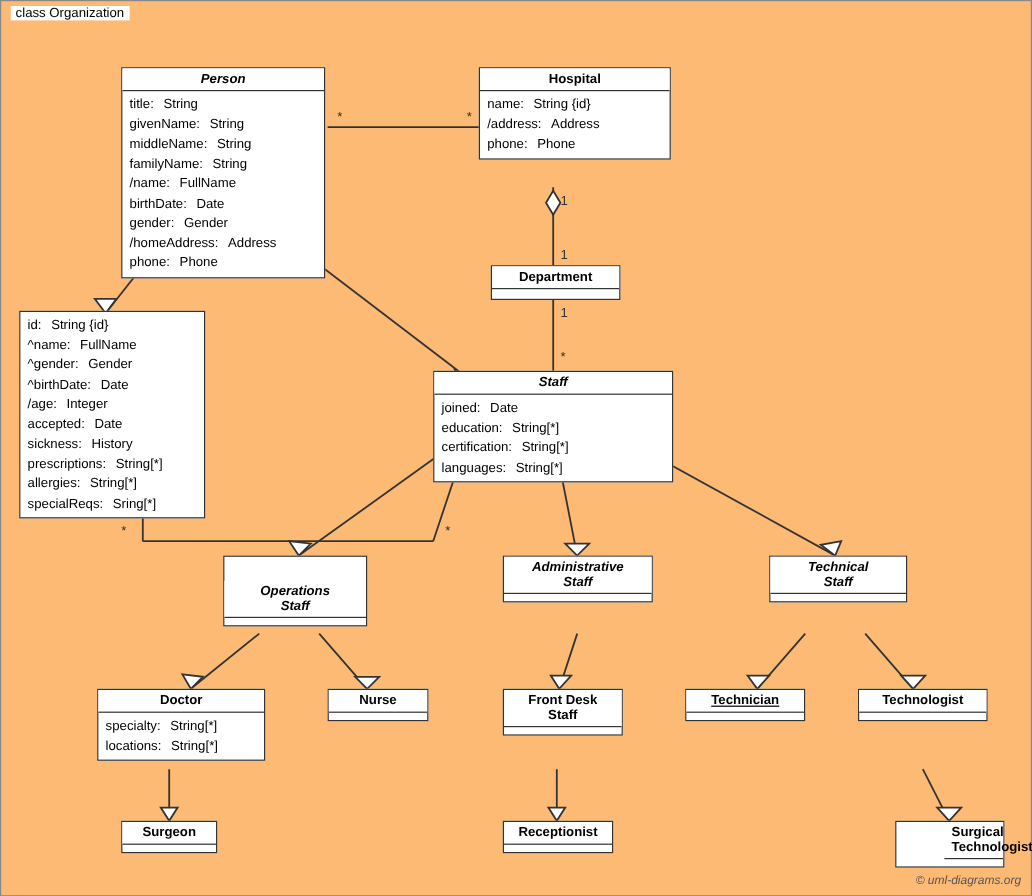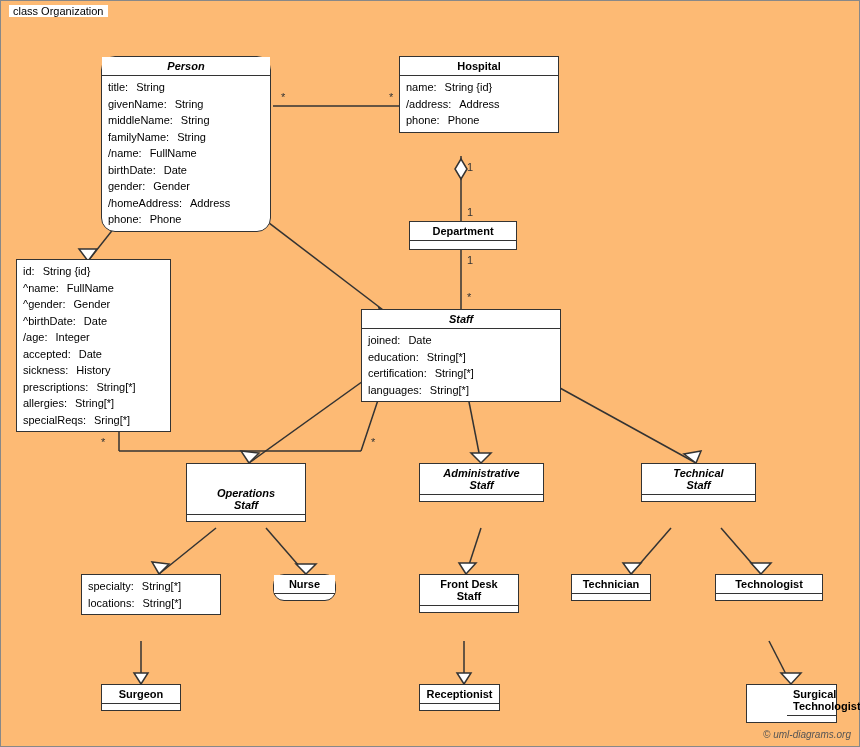--- a/index.html
+++ b/index.html
@@ -131,21 +131,21 @@
     <line x1="140" y1="640" x2="140" y2="683" stroke="#333" stroke-width="1.5"></line>
     <polygon points="140,683 133,672 147,672" fill="#fff" stroke="#333" stroke-width="1.5"></polygon>
 
     <line x1="463" y1="640" x2="463" y2="683" stroke="#333" stroke-width="1.5"></line>
     <polygon points="463,683 456,672 470,672" fill="#fff" stroke="#333" stroke-width="1.5"></polygon>
 
     <line x1="768" y1="640" x2="790" y2="683" stroke="#333" stroke-width="1.5"></line>
     <polygon points="790,683 780,672 800,672" fill="#fff" stroke="#333" stroke-width="1.5"></polygon>
   </svg>
 
-  <div class="uml-class" style="left:100px;top:55px;width:170px;border-radius:14px;">
+  <div class="uml-class" style="left:100px;top:55px;width:170px;">
     <div class="class-header italic">Person</div>
     <div class="class-body">
       <div class="attr-row">
           <span class="attr-name">title:</span>
           <span class="attr-type">String</span>
         </div>
       <div class="attr-row">
           <span class="attr-name">givenName:</span>
           <span class="attr-type">String</span>
         </div>
@@ -282,59 +282,60 @@
     <div class="class-body" style="height:6px;"></div>
   </div>
 
   <div class="uml-class" style="left:640px;top:462px;width:115px;">
     <div class="class-header italic" style="white-space:pre-line;">Technical
 Staff</div>
     <div class="class-body" style="height:6px;"></div>
   </div>
 
   <div class="uml-class" style="left:80px;top:573px;width:140px;">
+    <div class="class-header">Doctor</div>
     <div class="class-body">
       <div class="attr-row">
           <span class="attr-name">specialty:</span>
           <span class="attr-type">String[*]</span>
         </div>
       <div class="attr-row">
           <span class="attr-name">locations:</span>
           <span class="attr-type">String[*]</span>
         </div>
     </div>
   </div>
 
-  <div class="uml-class" style="left:272px;top:573px;width:63px;border-radius:11px;">
+  <div class="uml-class" style="left:272px;top:573px;width:84px;">
     <div class="class-header">Nurse</div>
     <div class="class-body" style="height:6px;"></div>
   </div>
 
   <div class="uml-class" style="left:418px;top:573px;width:100px;">
     <div class="class-header" style="white-space:pre-line;">Front Desk
 Staff</div>
     <div class="class-body" style="height:6px;"></div>
   </div>
 
-  <div class="uml-class" style="left:570px;top:573px;width:80px;">
+  <div class="uml-class" style="left:570px;top:573px;width:100px;text-decoration:underline;">
     <div class="class-header">Technician</div>
     <div class="class-body" style="height:6px;"></div>
   </div>
 
   <div class="uml-class" style="left:714px;top:573px;width:108px;">
     <div class="class-header">Technologist</div>
     <div class="class-body" style="height:6px;"></div>
   </div>
 
   <div class="uml-class" style="left:100px;top:683px;width:80px;">
     <div class="class-header">Surgeon</div>
     <div class="class-body" style="height:6px;"></div>
   </div>
 
-  <div class="uml-class" style="left:418px;top:683px;width:81px;">
+  <div class="uml-class" style="left:418px;top:683px;width:92px;">
     <div class="class-header">Receptionist</div>
     <div class="class-body" style="height:6px;"></div>
   </div>
 
   <div class="uml-class" style="left:745px;top:683px;width:91px;padding-left:40px;">
     <div class="class-header" style="white-space:pre-line;">Surgical
 Technologist</div>
     <div class="class-body" style="height:6px;"></div>
   </div>
 

